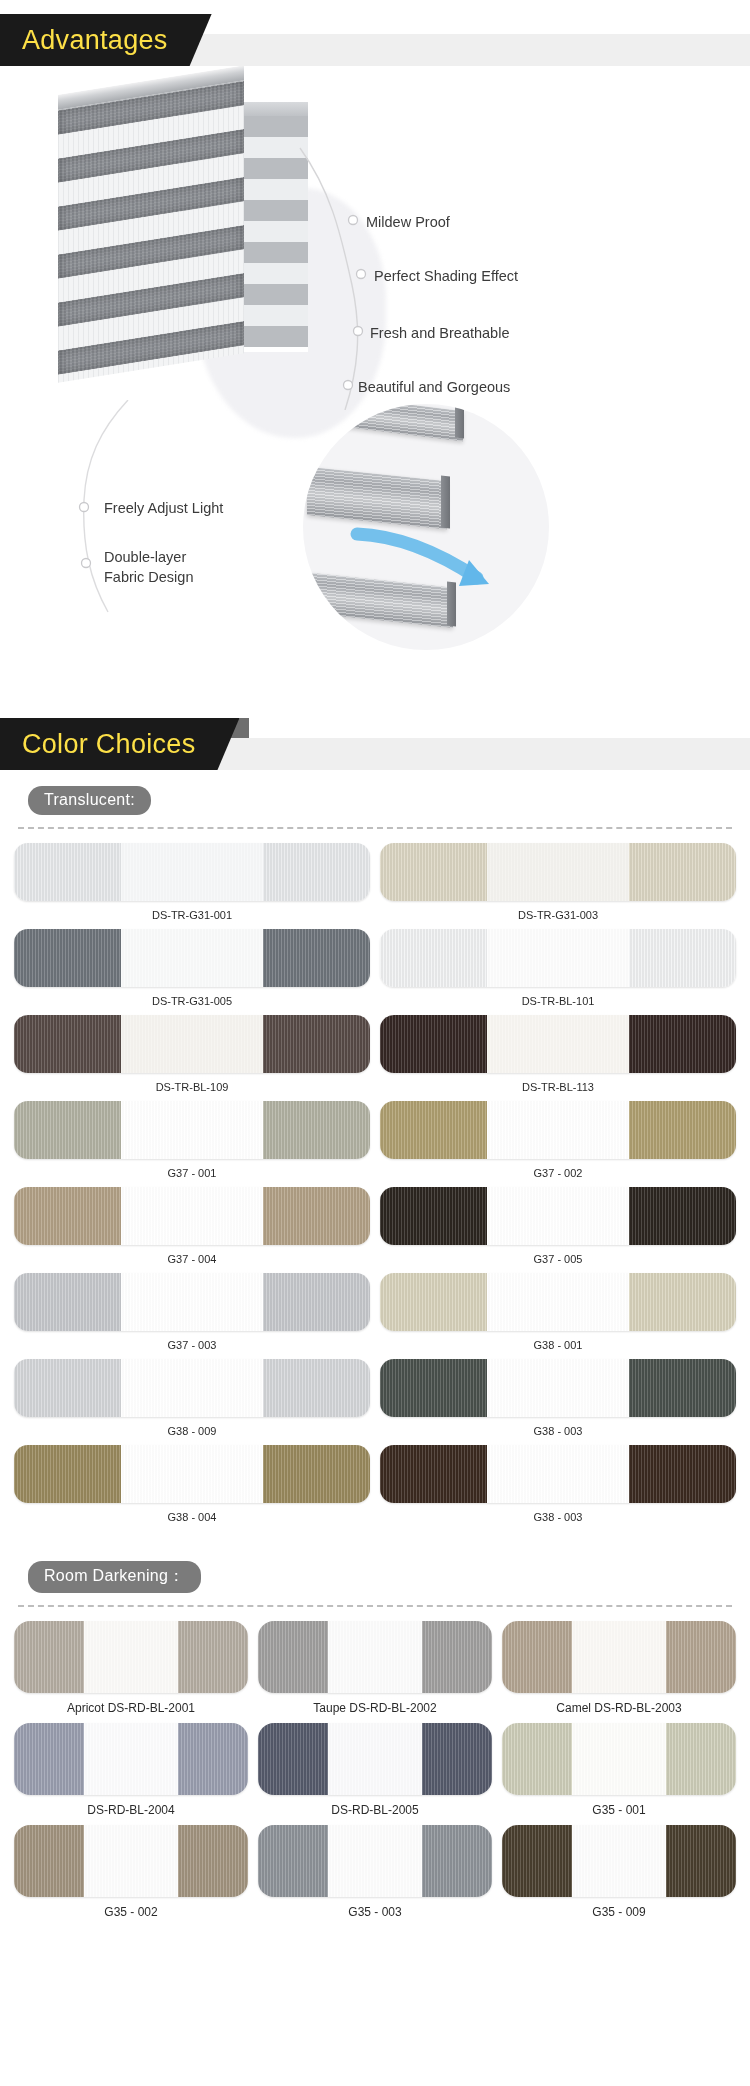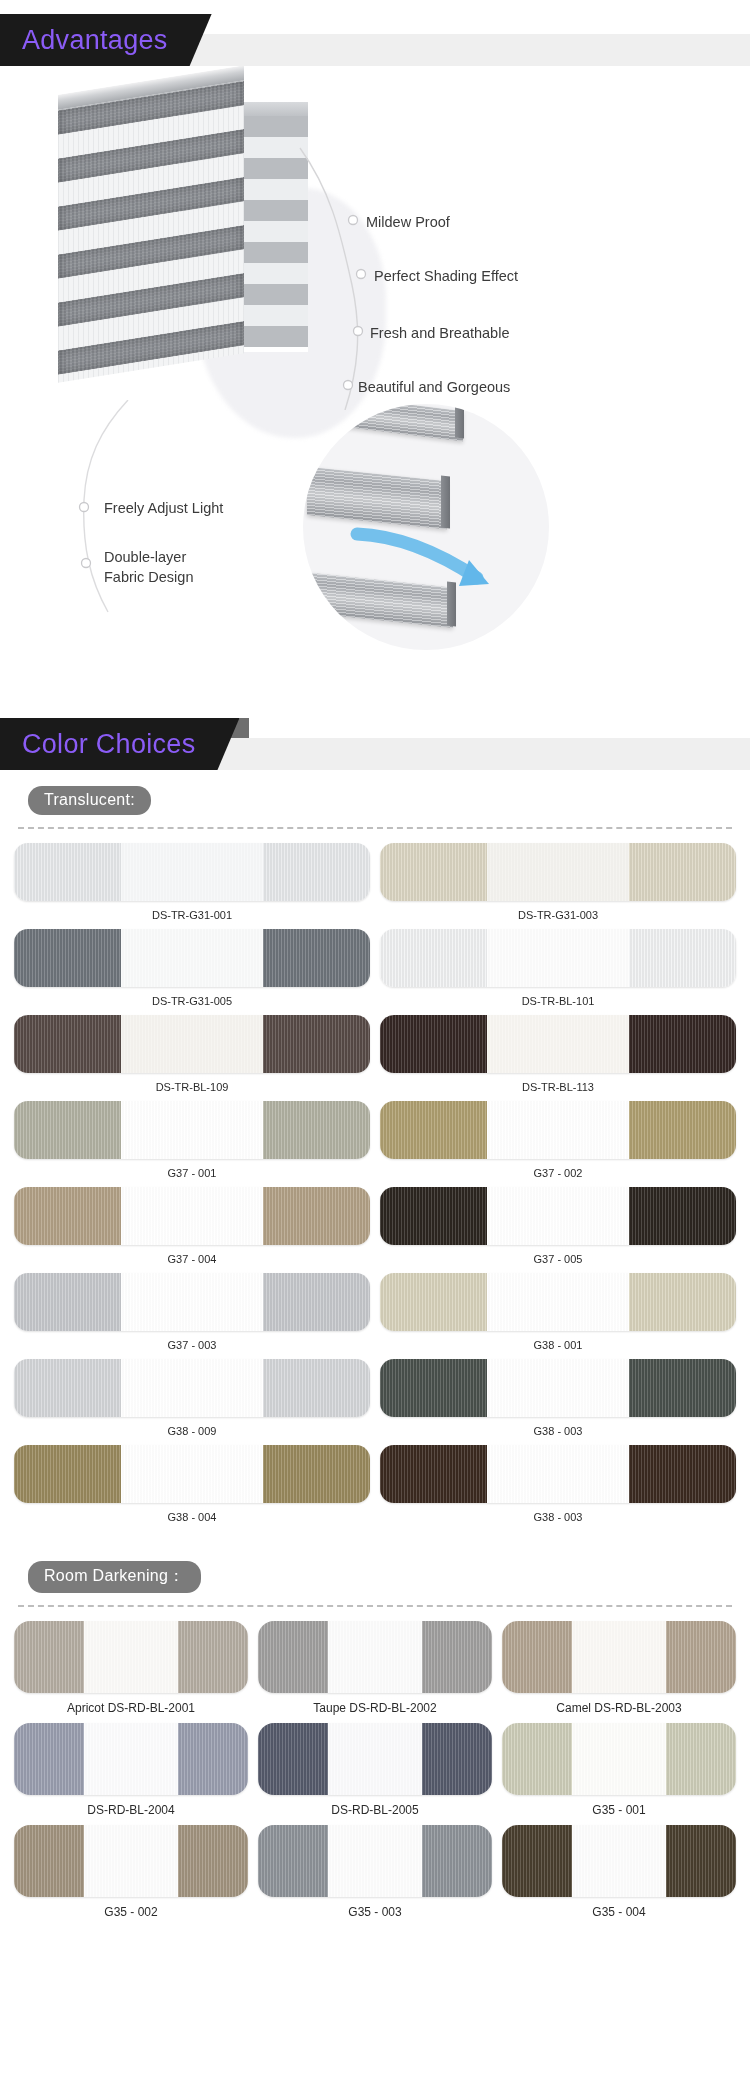--- a/index.html
+++ b/index.html
@@ -16,21 +16,21 @@
   .banner { position:relative; height:52px; margin-top:14px; }
   .banner .ribbon {
     position:absolute; left:0; top:0; height:52px;
     background:#1a1a1a;
     display:flex; align-items:center;
     padding-left:22px; padding-right:44px;
     clip-path: polygon(0 0, 100% 0, calc(100% - 22px) 100%, 0 100%);
     z-index:3;
   }
   .banner .ribbon-text {
-    color:#8b5cf6; font-size:27px; font-weight:400; letter-spacing:.3px;
+    color:#fde047; font-size:27px; font-weight:400; letter-spacing:.3px;
     white-space:nowrap;
   }
   .banner .fold {
     position:absolute; top:0; height:20px; width:22px;
     background:#6e6e6e;
     clip-path: polygon(0 0, 100% 0, 100% 100%, 0 100%);
     z-index:2;
   }
   .banner .tail {
     position:absolute; right:0; top:20px; height:32px; left:0;
@@ -462,16 +462,16 @@
           <div class="band side" style="background: rgb(143, 148, 154);"></div>
         </div>
         <div class="swatch-label">G35 - 003</div>
       </div>
       <div class="swatch-cell">
         <div class="swatch">
           <div class="band side" style="background: rgb(74, 63, 46);"></div>
           <div class="band mid" style="background: rgb(253, 253, 253);"></div>
           <div class="band side" style="background: rgb(74, 63, 46);"></div>
         </div>
-        <div class="swatch-label">G35 - 004</div>
+        <div class="swatch-label">G35 - 009</div>
       </div>
     </div>
 </div>
 
 </body></html>

